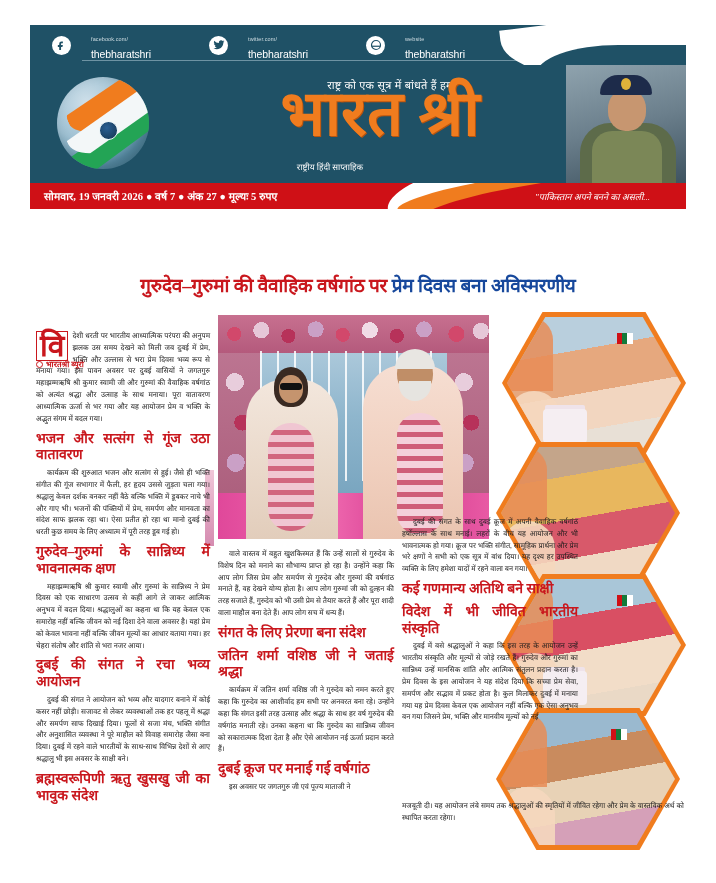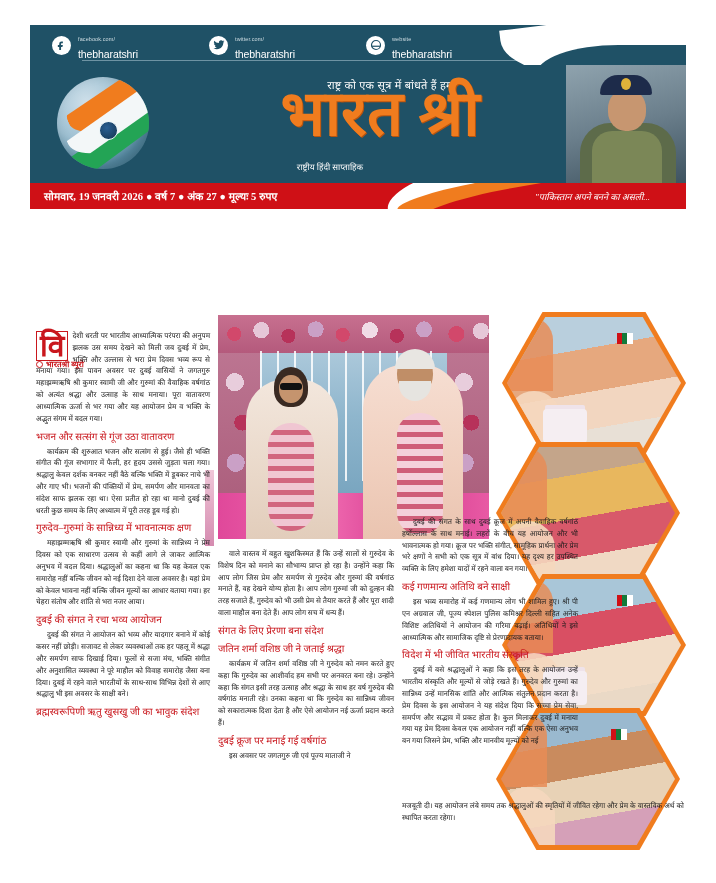--- a/index.html
+++ b/index.html
@@ -28,21 +28,21 @@
   }
   .social-wrap {
     display: flex;
     align-items: center;
     gap: 5px;
     padding-left: 22px;
   }
   .social-item {
     display: flex;
     align-items: center;
-    gap: 7px;
+    gap: 20px;
     width: 152px;
   }
   .sico {
     width: 19px; height: 19px;
     border-radius: 50%;
     background: #ffffff;
     color: #1f5166;
     display: flex; align-items: center; justify-content: center;
     font-size: 13px; font-weight: bold;
     font-family: "DejaVu Sans", sans-serif;
@@ -307,22 +307,22 @@
     font-family: "Liberation Serif", "DejaVu Serif", serif;
     font-size: 7.3px;
     line-height: 1.62;
     color: #1a1a1a;
     text-align: justify;
   }
   .col p { margin-bottom: 4px; text-indent: 11px; }
   .col p.noind { text-indent: 0; }
   .sec-head {
     color: #c9171d;
-    font-weight: normal;
-    font-size: 10px;
+    font-weight: bold;
+    font-size: 14px;
     line-height: 1.2;
     margin: 6px 0 3px 0;
     font-family: "Liberation Serif", serif;
   }
   .dropcap {
     float: left;
     font-size: 30px;
     line-height: 0.8;
     font-weight: bold;
     color: #c9171d;
@@ -536,20 +536,23 @@
   </div>
 
   <div class="datebar">
     <div class="datebar-swoosh"></div>
     <div class="datebar-swoosh-o"></div>
     <div class="datebar-swoosh-r"></div>
     <div class="date-text">सोमवार, 19 जनवरी 2026 ● वर्ष 7 ● अंक 27 ● मूल्यः 5 रुपए</div>
     <div class="date-quote">"पाकिस्तान अपने बनने का असली...</div>
   </div>
 
+  <div class="subheadline">
+    <span class="red">गुरुदेव–गुरुमां की वैवाहिक वर्षगांठ पर </span><span>प्रेम दिवस बना अविस्मरणीय</span>
+  </div>
 
   <div class="byline">
     <span class="bdot"></span><span>भारतश्री ब्यूरो</span>
   </div>
 
   <div class="mainphoto">
     <div class="mp-sidel"></div>
     <div class="mp-sider"></div>
     <div class="mp-flowers"></div>
     <div class="mp-strings"></div>
@@ -631,21 +634,20 @@
     <p>कार्यक्रम में जतिन शर्मा वशिष्ठ जी ने गुरुदेव को नमन करते हुए कहा कि गुरुदेव का आशीर्वाद हम सभी पर अनवरत बना रहे। उन्होंने कहा कि संगत इसी तरह उत्साह और श्रद्धा के साथ हर वर्ष गुरुदेव की वर्षगांठ मनाती रहे। उनका कहना था कि गुरुदेव का सान्निध्य जीवन को सकारात्मक दिशा देता है और ऐसे आयोजन नई ऊर्जा प्रदान करते हैं।</p>
 
     <div class="sec-head">दुबई क्रूज पर मनाई गई वर्षगांठ</div>
     <p>इस अवसर पर जगतगुरु जी एवं पूज्य माताजी ने</p>
   </div>
 
   <div class="col" id="col3">
     <p>दुबई की संगत के साथ दुबई क्रूज में अपनी वैवाहिक वर्षगांठ हर्षोल्लास के साथ मनाई। लहरों के बीच यह आयोजन और भी भावनात्मक हो गया। क्रूज पर भक्ति संगीत, सामूहिक प्रार्थना और प्रेम भरे क्षणों ने सभी को एक सूत्र में बांध दिया। यह दृश्य हर उपस्थित व्यक्ति के लिए हमेशा यादों में रहने वाला बन गया।</p>
 
     <div class="sec-head">कई गणमान्य अतिथि बने साक्षी</div>
-    <p>इस भव्य समारोह में कई गणमान्य लोग भी शामिल हुए। श्री पी एन अग्रवाल जी, पूज्य स्पेशल पुलिस कमिश्नर दिल्ली सहित अनेक विशिष्ट अतिथियों ने आयोजन की गरिमा बढ़ाई। अतिथियों ने इसे आध्यात्मिक और सामाजिक दृष्टि से प्रेरणादायक बताया।</p>
 
     <div class="sec-head">विदेश में भी जीवित भारतीय संस्कृति</div>
     <p>दुबई में बसे श्रद्धालुओं ने कहा कि इस तरह के आयोजन उन्हें भारतीय संस्कृति और मूल्यों से जोड़े रखते हैं। गुरुदेव और गुरुमां का सान्निध्य उन्हें मानसिक शांति और आत्मिक संतुलन प्रदान करता है। प्रेम दिवस के इस आयोजन ने यह संदेश दिया कि सच्चा प्रेम सेवा, समर्पण और सद्भाव में प्रकट होता है। कुल मिलाकर दुबई में मनाया गया यह प्रेम दिवस केवल एक आयोजन नहीं बल्कि एक ऐसा अनुभव बन गया जिसने प्रेम, भक्ति और मानवीय मूल्यों को नई</p>
   </div>
 
   <div class="col" id="col4">
     <p class="noind">मजबूती दी। यह आयोजन लंबे समय तक श्रद्धालुओं की स्मृतियों में जीवित रहेगा और प्रेम के वास्तविक अर्थ को स्थापित करता रहेगा।</p>
   </div>
 
 </div>

